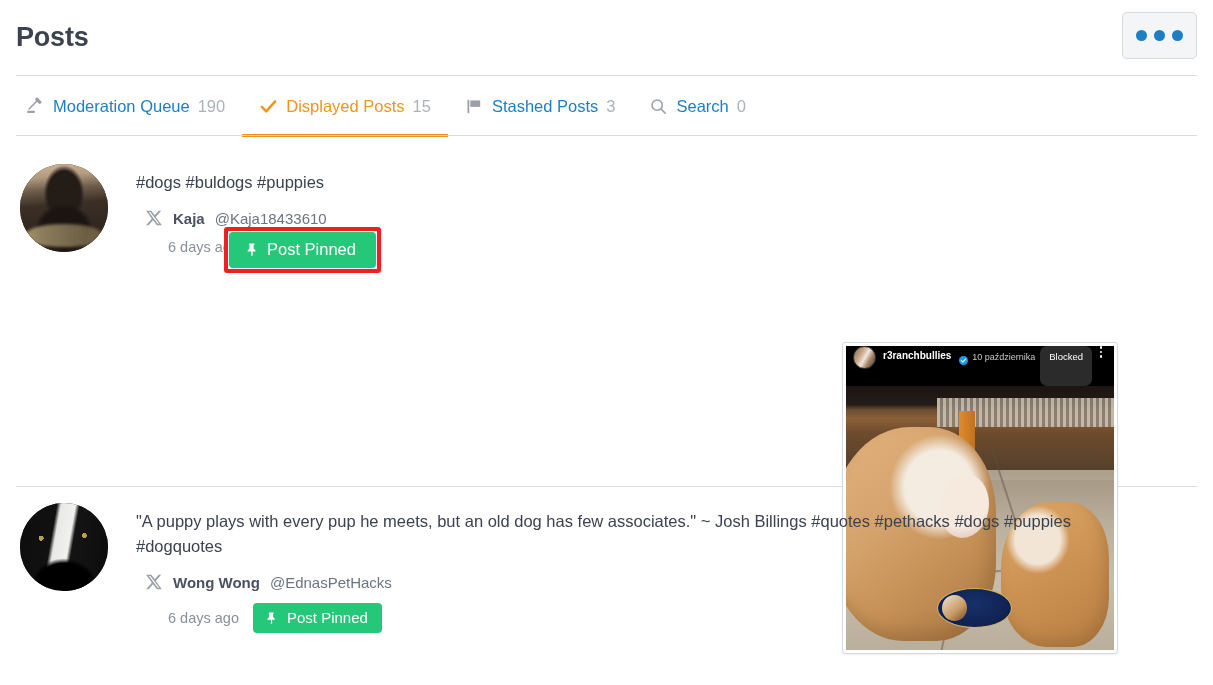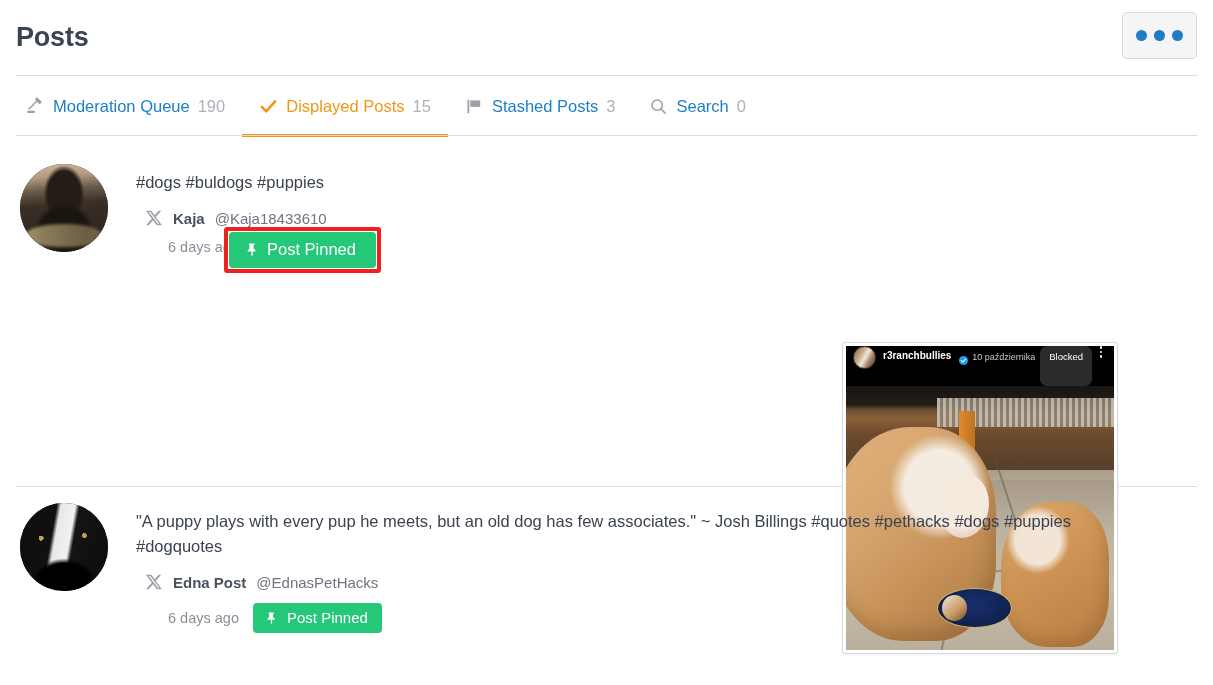--- a/index.html
+++ b/index.html
@@ -607,21 +607,21 @@
 
     <div class="post-body">
       <div class="post-text">"A puppy plays with every pup he meets, but an old dog has few associates." ~ Josh Billings #quotes #pethacks #dogs #puppies #dogquotes</div>
 
       <div class="post-meta">
         <span class="x-logo">
           <svg viewBox="0 0 24 24" width="18" height="18" fill="currentColor">
             <path d="M18.24 2.25h3.31l-7.23 8.26L22.5 21.75h-6.63l-5.2-6.8-5.95 6.8H1.4l7.73-8.84L1.5 2.25h6.8l4.7 6.21 5.24-6.21Zm-1.16 17.52h1.83L7.01 4.13H5.04l12.04 15.64Z"></path>
           </svg>
         </span>
-        <span class="author-name">Edna Post</span>
+        <span class="author-name">Wong Wong</span>
         <span class="author-handle">@EdnasPetHacks</span>
       </div>
 
       <div class="post-footer">
         <span class="time-ago">6 days ago</span>
         <span class="pin-badge">
           <span class="pin-icon">
             <svg viewBox="0 0 16 16" width="13" height="14" fill="currentColor">
               <path d="M5.1 1.2h5.8v1.5h-1v4.1l2.1 2.2v1.3H8.75V15h-1.5v-4.7H3.0V9l2.1-2.2V2.7h-1Z"></path>
             </svg>

